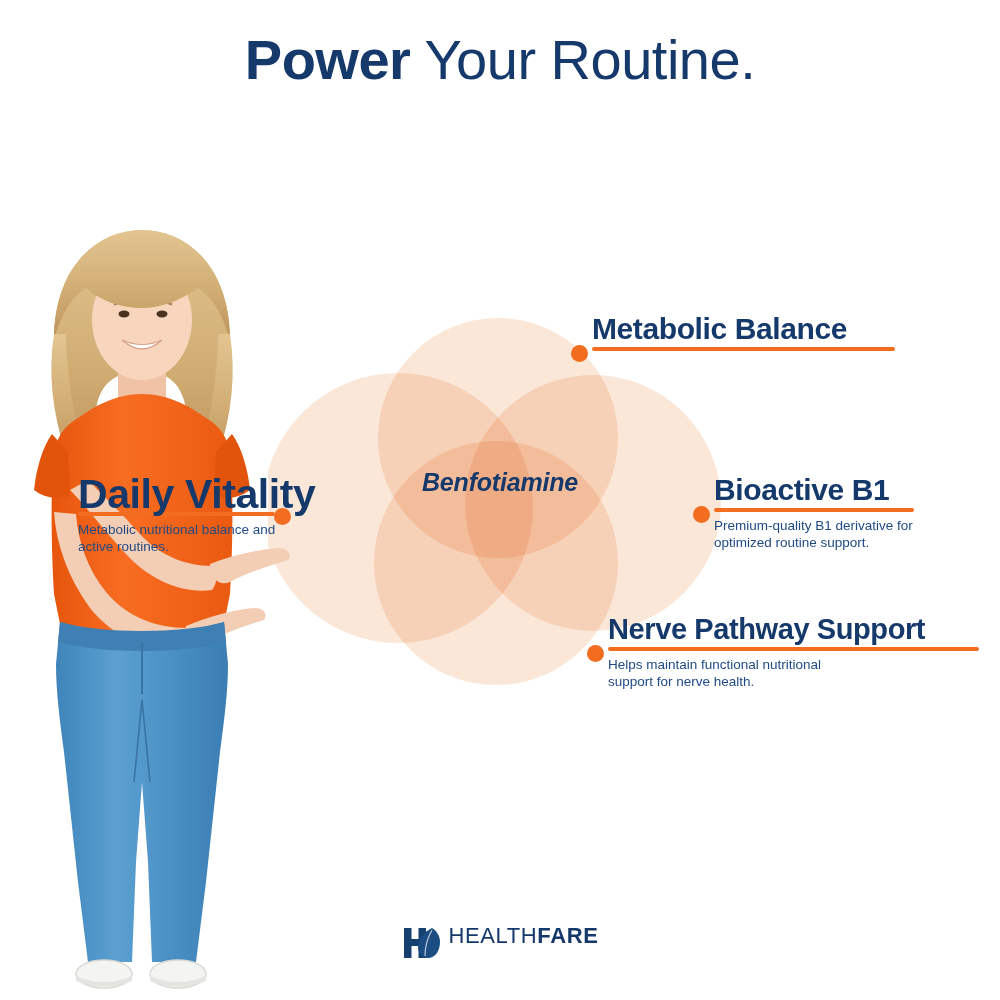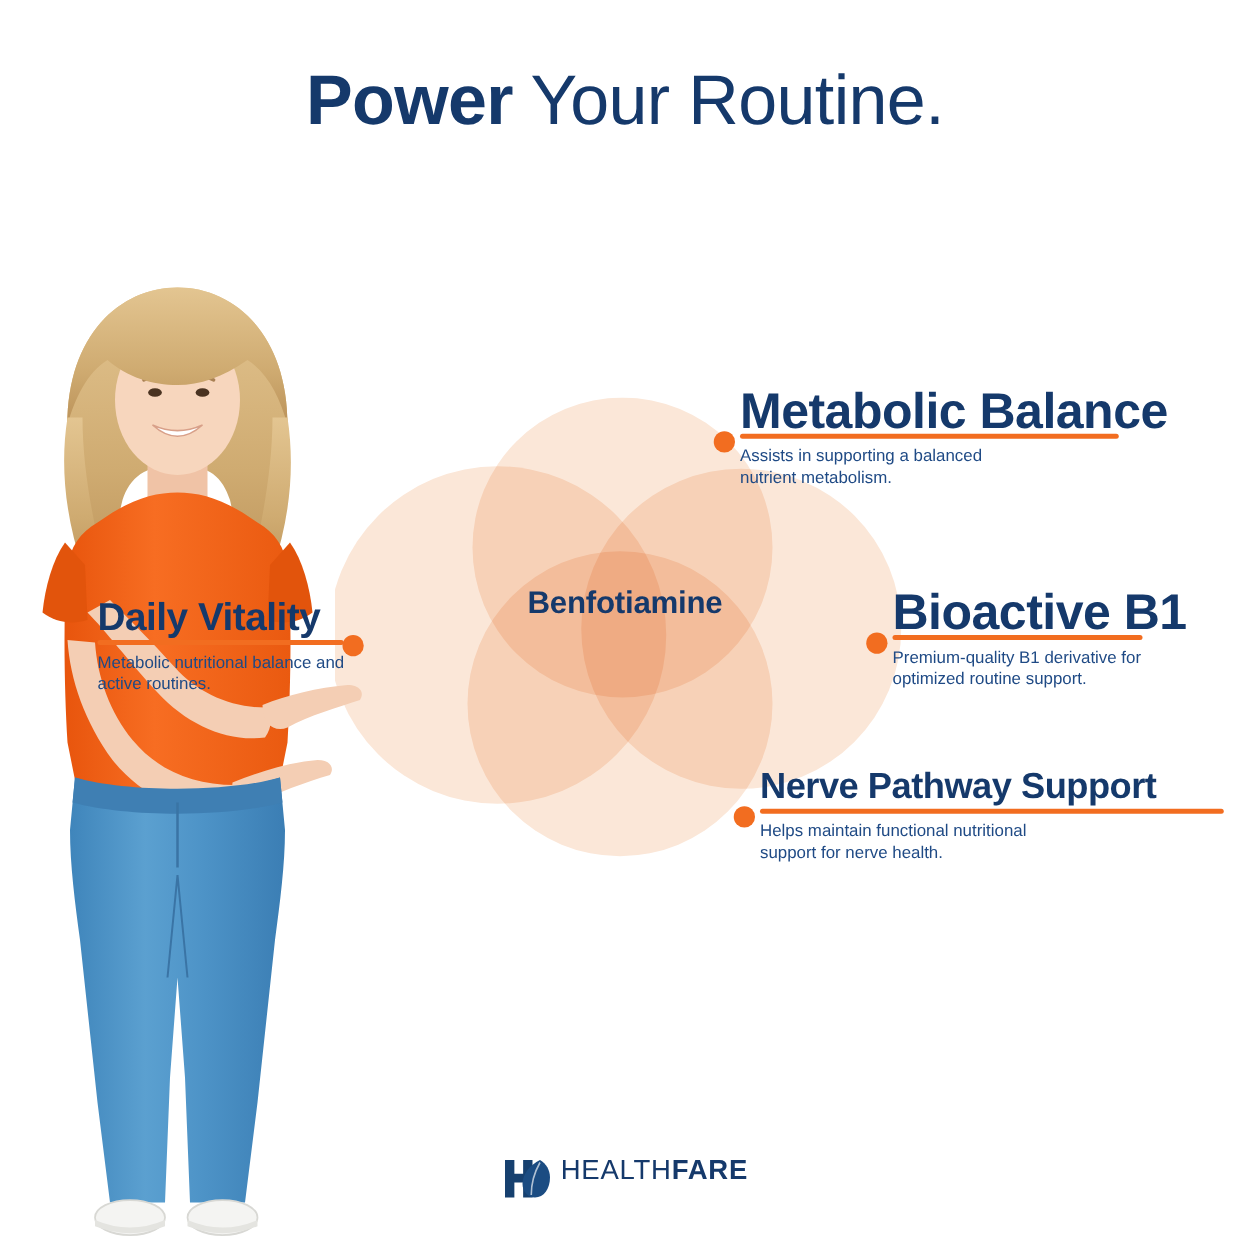--- a/index.html
+++ b/index.html
@@ -14,41 +14,41 @@
 
   
   .headline{
     position:absolute;left:0;top:24px;width:1000px;
     text-align:center;
     font-size:56px;
     line-height:72px;
     letter-spacing:-0.5px;
     color:#15396b;
     white-space:nowrap;
-    margin-top:20px;
   }
   .headline .hl-bold{font-weight:bold;}
   .headline .hl-reg{font-weight:normal;}
 
   
   .venn{position:absolute;left:268px;top:318px;width:460px;height:370px;}
   .venn circle{mix-blend-mode:multiply;}
   .venn-label{
     position:absolute;left:0;top:468px;width:1000px;text-align:center;
     font-size:25px;font-weight:bold;color:#15396b;letter-spacing:-0.2px;
     white-space:nowrap;
+    font-style:italic;
   }
 
   
   .model{position:absolute;left:-8px;top:222px;width:330px;height:778px;}
 
   
   .callout{position:absolute;}
   .callout .c-title{
-    font-size:40px;font-weight:bold;color:#15396b;
+    font-size:30px;font-weight:bold;color:#15396b;
     letter-spacing:-0.4px;white-space:nowrap;line-height:34px;
   }
   .callout .c-title.small{font-size:29px;}
   .callout .c-rule{height:4px;background:#f26d20;border-radius:2px;margin-top:1px;}
   .callout .c-body{
     font-size:13.5px;line-height:17px;color:#1f4a85;margin-top:5px;white-space:pre-line;
   }
   .callout .c-dot{
     position:absolute;width:17px;height:17px;border-radius:50%;
     background:#f26d20;
@@ -62,21 +62,21 @@
   .co-bioactive{left:714px;top:473px;width:300px;}
   .co-bioactive .c-rule{width:200px;}
   .co-bioactive .c-dot{left:-21px;top:33px;}
 
   .co-nerve{left:608px;top:612px;width:400px;}
   .co-nerve .c-rule{width:371px;}
   .co-nerve .c-dot{left:-21px;top:33px;}
 
   
   .co-vitality{left:78px;top:477px;width:260px;text-align:left;}
-  .co-vitality .c-title{font-size:31px;}
+  .co-vitality .c-title{font-size:41px;}
   .co-vitality .c-rule{width:197px;}
   .co-vitality .c-dot{left:196px;top:31px;}
 
   
   .logo{
     position:absolute;left:0;top:925px;width:1000px;
     display:flex;align-items:flex-start;justify-content:center;gap:7px;
   }
   .logo-mark{width:40px;height:36px;display:block;}
   .logo-word{
@@ -187,22 +187,20 @@
       <ellipse cx="186" cy="752" rx="28" ry="14" fill="#f4f4f2" stroke="#d8d8d4" stroke-width="1.4"></ellipse>
       <path d="M84 754 q28 12 56 0 v5 q-28 11 -56 0 z" fill="#e4e4e0"></path>
       <path d="M158 754 q28 12 56 0 v5 q-28 11 -56 0 z" fill="#e4e4e0"></path>
     </svg>
   </div>
 
   <div class="callout co-metabolic">
     <span class="c-dot"></span>
     <div class="c-title">Metabolic Balance</div>
     <div class="c-rule"></div>
-    <div class="c-body">Assists in supporting a balanced
-nutrient metabolism.</div>
   </div>
 
   <div class="callout co-bioactive">
     <span class="c-dot"></span>
     <div class="c-title">Bioactive B1</div>
     <div class="c-rule"></div>
     <div class="c-body">Premium-quality B1 derivative for
 optimized routine support.</div>
   </div>
 

